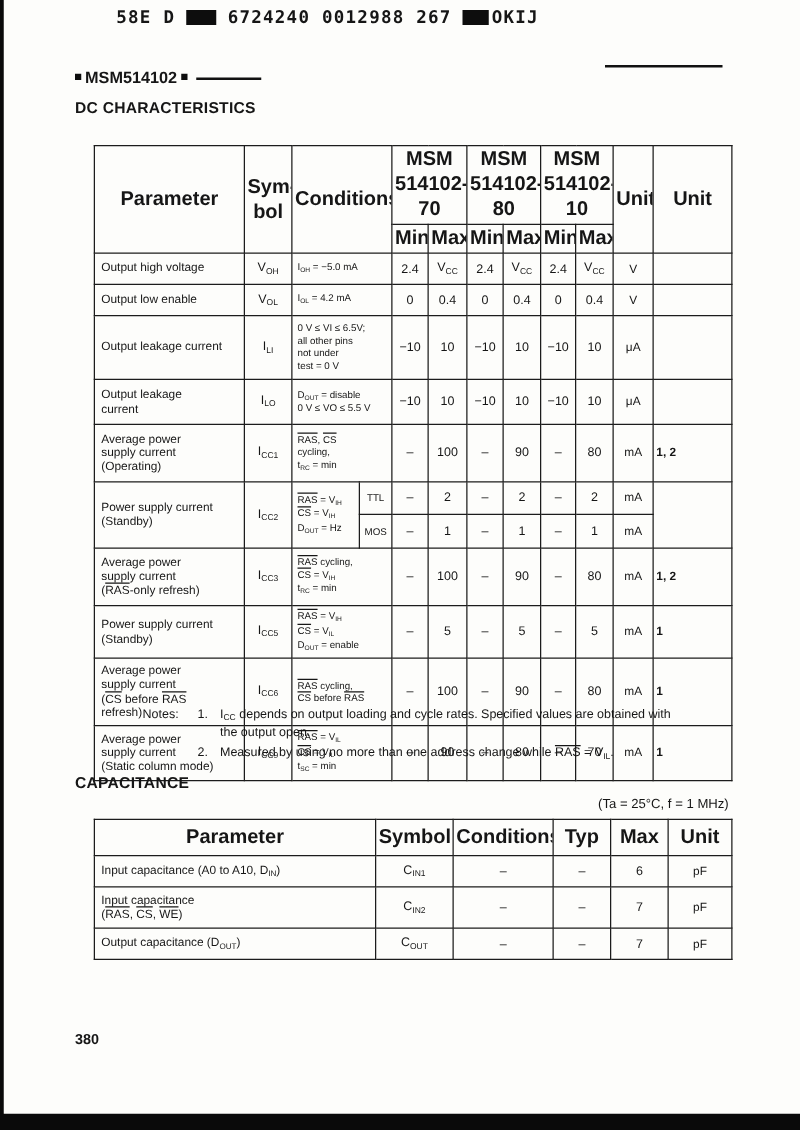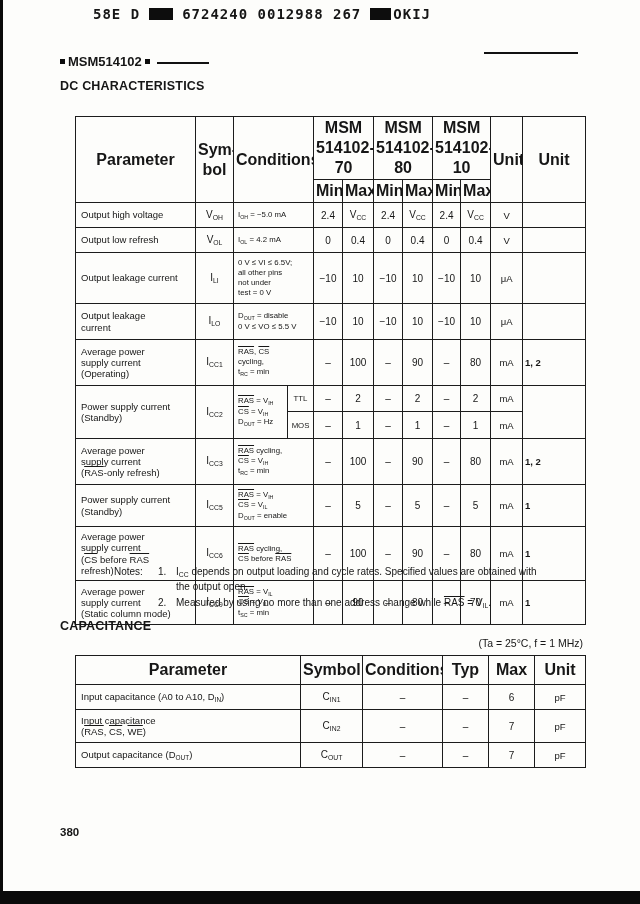--- a/index.html
+++ b/index.html
@@ -126,21 +126,21 @@
       <td class="val">V<sub>CC</sub></td>
       <td class="val">2.4</td>
       <td class="val">V<sub>CC</sub></td>
       <td class="val">2.4</td>
       <td class="val">V<sub>CC</sub></td>
       <td class="unit">V</td>
       <td class="note"></td>
     </tr>
 
     <tr class="r2">
-      <td class="param">Output low refresh</td>
+      <td class="param">Output low enable</td>
       <td class="sym">V<sub>OL</sub></td>
       <td class="cond" colspan="2">I<sub>OL</sub> = 4.2 mA</td>
       <td class="val">0</td>
       <td class="val">0.4</td>
       <td class="val">0</td>
       <td class="val">0.4</td>
       <td class="val">0</td>
       <td class="val">0.4</td>
       <td class="unit">V</td>
       <td class="note"></td>

